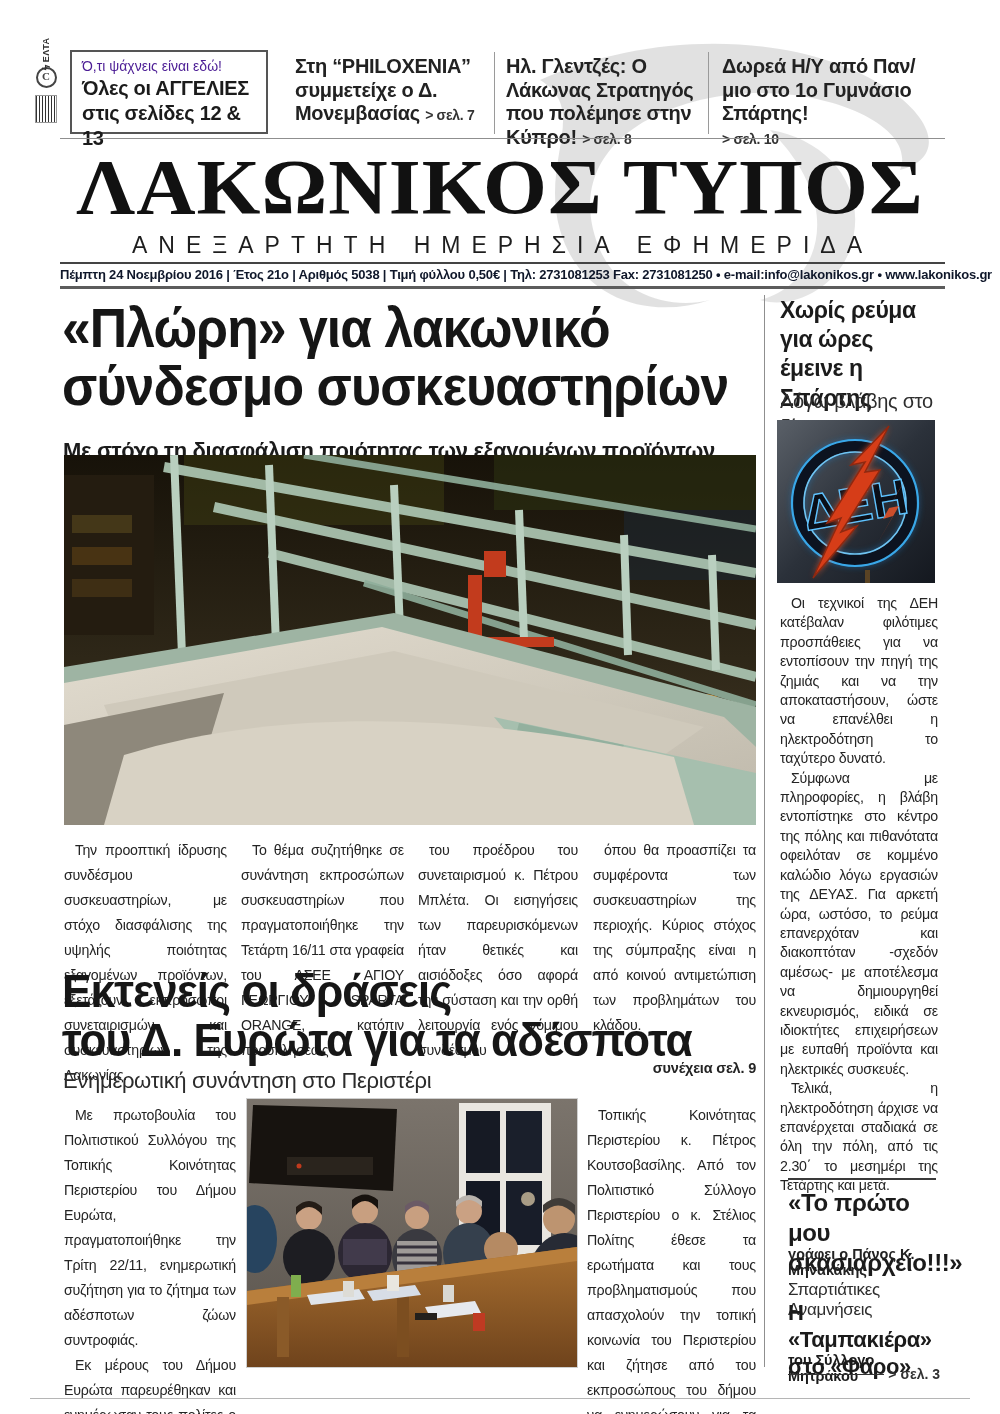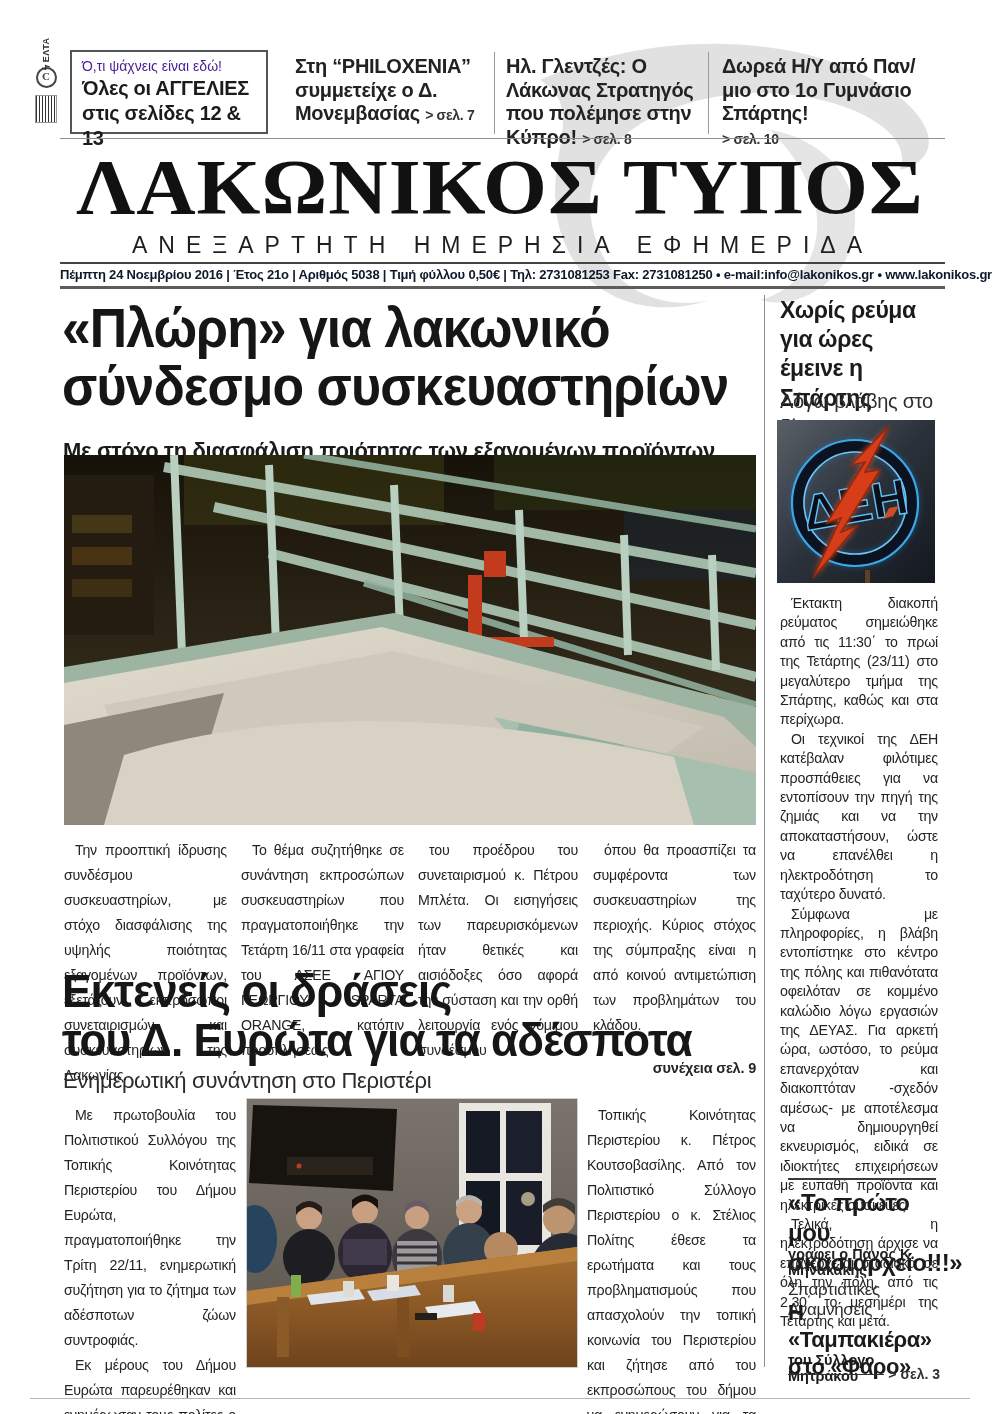--- a/index.html
+++ b/index.html
@@ -335,21 +335,20 @@
       <g filter="url(#glow)" opacity=".8">
         <polygon points="112,6 88,52 103,50 64,112 80,106 36,158 64,98 50,103 88,42 74,45" fill="#ff5a2a"></polygon>
       </g>
       <polygon points="112,6 88,52 103,50 64,112 80,106 36,158 64,98 50,103 88,42 74,45" fill="#d63d18" stroke="#8e2810" stroke-width="1.5"></polygon>
       <polygon points="128,60 112,88 122,86 100,124 116,96 106,99 122,70" fill="#e8552a" opacity=".85"></polygon>
       <rect x="88" y="150" width="5" height="13" fill="#5a4324"></rect>
     </svg>
   </div>
 
   <div id="power-body" class="abs">
-    <p>Έκτακτη διακοπή ρεύματος σημειώθηκε από τις 11:30΄ το πρωί της Τετάρτης (23/11) στο μεγαλύτερο τμήμα της Σπάρτης, καθώς και στα περίχωρα.</p>
     <p>Οι τεχνικοί της ΔΕΗ κατέβαλαν φιλότιμες προσπάθειες για να εντοπίσουν την πηγή της ζημιάς και να την αποκαταστήσουν, ώστε να επανέλθει η ηλεκτροδότηση το ταχύτερο δυνατό.</p>
     <p>Σύμφωνα με πληροφορίες, η βλάβη εντοπίστηκε στο κέντρο της πόλης και πιθανότατα οφειλόταν σε κομμένο καλώδιο λόγω εργασιών της ΔΕΥΑΣ. Για αρκετή ώρα, ωστόσο, το ρεύμα επανερχόταν και διακοπτόταν -σχεδόν αμέσως- με αποτέλεσμα να δημιουργηθεί εκνευρισμός, ειδικά σε ιδιοκτήτες επιχειρήσεων με ευπαθή προϊόντα και ηλεκτρικές συσκευές.</p>
     <p>Τελικά, η ηλεκτροδότηση άρχισε να επανέρχεται σταδιακά σε όλη την πόλη, από τις 2.30΄ το μεσημέρι της Τετάρτης και μετά.</p>
   </div>
 
   <div id="opinion-rule" class="abs"></div>
   <div id="opinion-title" class="abs">«Το πρώτο μου σκασιαρχείο!!!»</div>
   <div id="opinion-byline" class="abs">γράφει ο Πάνος Κ. Μηνακάκης</div>
 
   <div id="memories-kicker" class="abs">Σπαρτιάτικες Αναμνήσεις</div>

